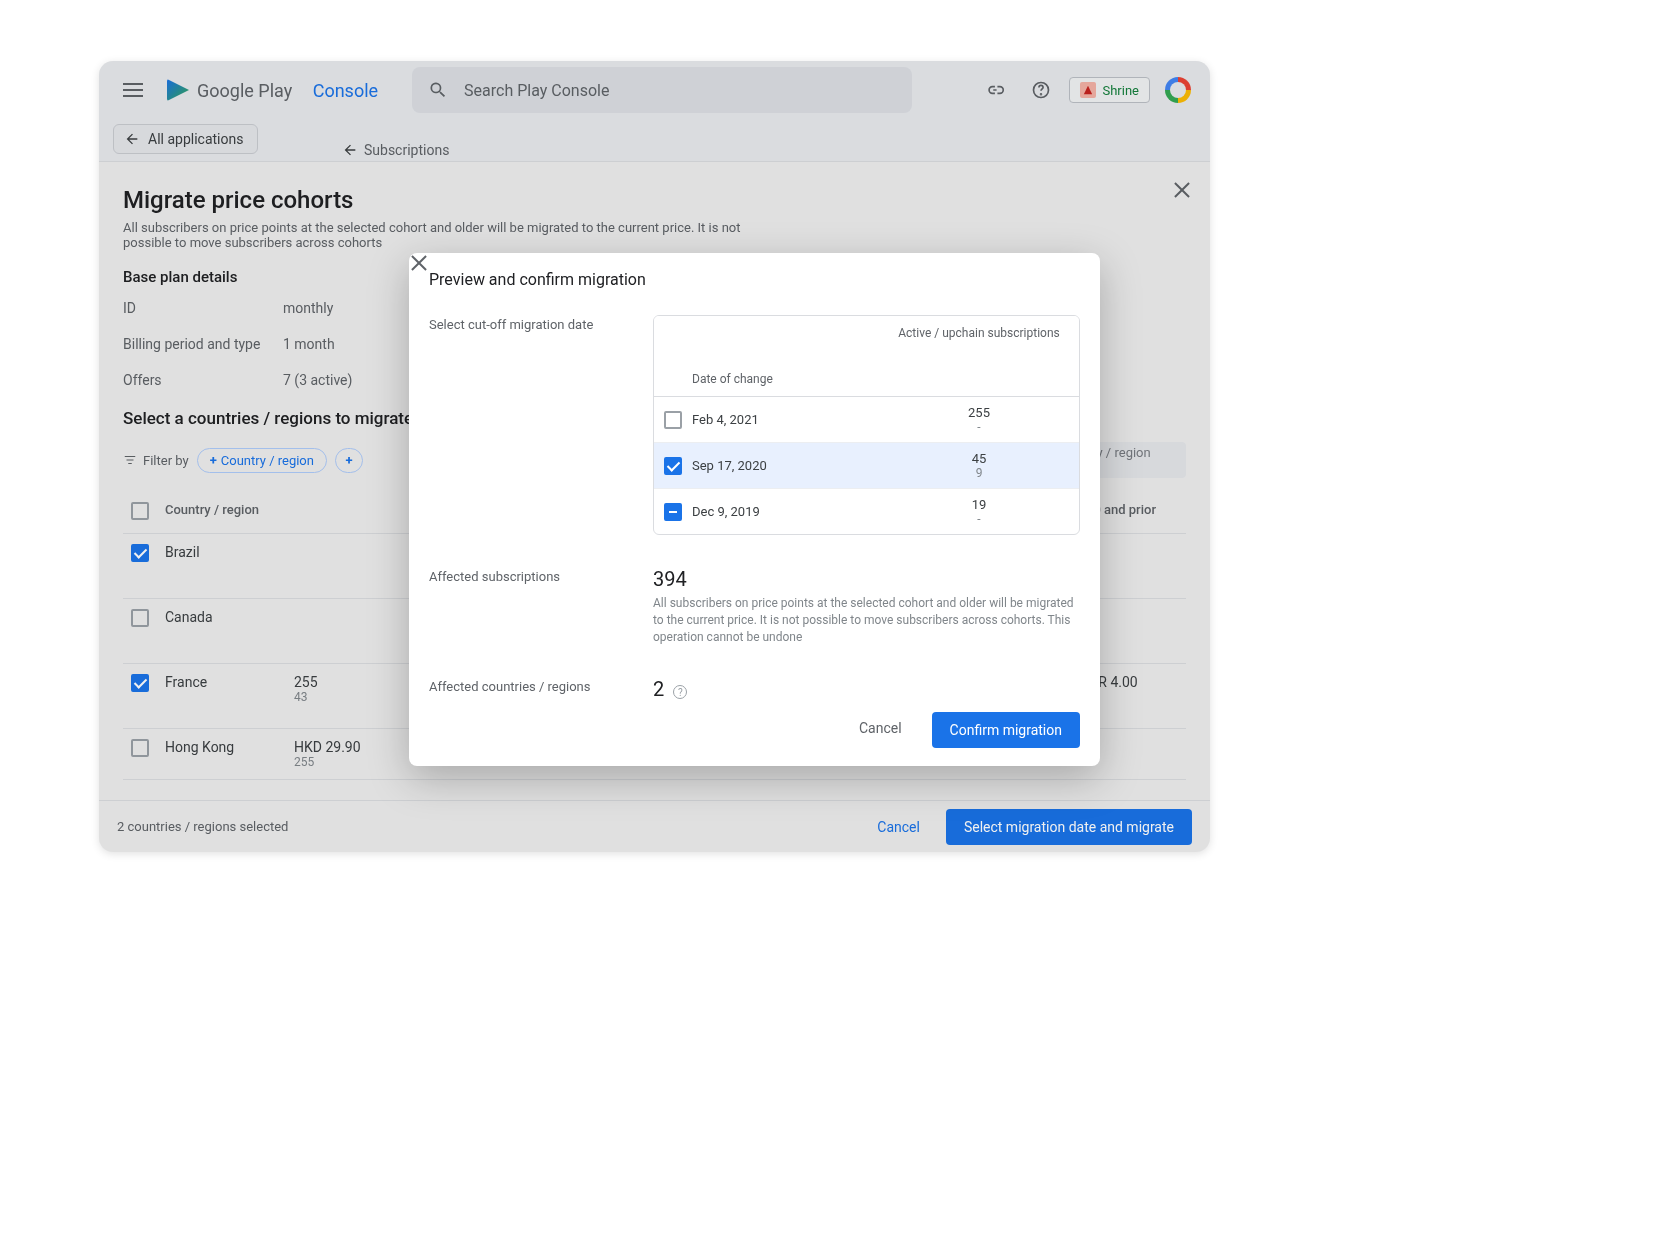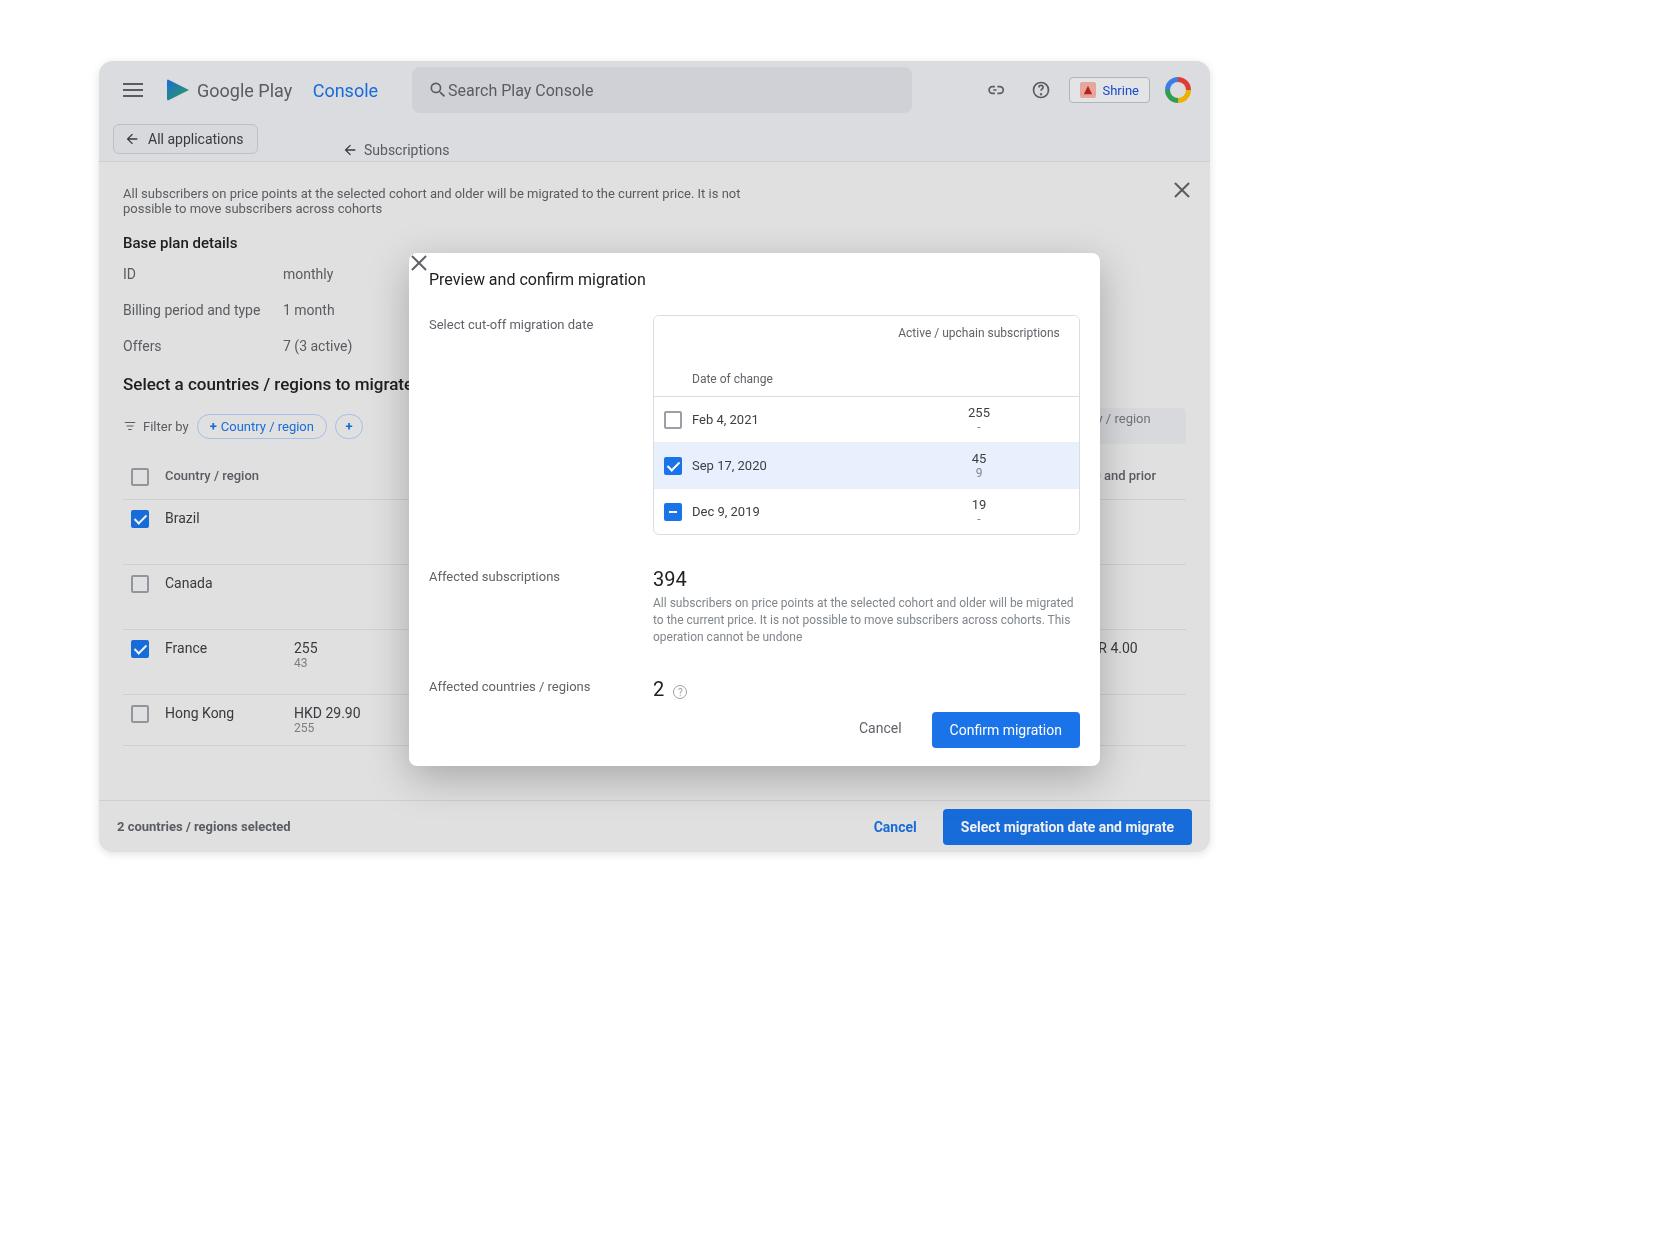--- a/index.html
+++ b/index.html
@@ -15,26 +15,26 @@
   .topbar { display:flex; align-items:center; height:58px; padding:0 14px; gap:14px; }
   .menu-btn { width:40px; height:40px; display:flex; align-items:center; justify-content:center; border-radius:50%; cursor:pointer;}
   .menu-icon, .arrow-back { width:20px; height:2px; background:#5f6368; position:relative; }
   .menu-icon::before, .menu-icon::after { content:""; position:absolute; left:0; width:20px; height:2px; background:#5f6368;}
   .menu-icon::before{top:-6px;} .menu-icon::after{top:6px;}
   .brand { display:flex; align-items:center; gap:8px; font-size:18px; color:#5f6368; }
   .play-triangle { width:22px; height:22px; background:linear-gradient(135deg,#1a73e8,#34a853); clip-path:polygon(0 0,100% 50%,0 100%); border-radius:2px;}
   .brand span.console{ color:#1a73e8;}
   .search {
     flex:0 0 500px; height:46px; margin-left:20px; background:#dcdfe4;
-    border-radius:8px; display:flex; align-items:center; padding:0 16px; color:#5f6368; font-size:16px;
+    border-radius:8px; display:flex; align-items:center; padding:0 16px; gap:16px; color:#5f6368; font-size:16px;
   }
   .search svg{width:20px;height:20px;fill:#5f6368;}
   .spacer{flex:1;}
   .top-icons{display:flex;align-items:center;gap:10px;}
-  .chip-app{border:1px solid #bcc0c6; border-radius:4px; padding:4px 10px; display:flex; align-items:center; gap:6px; font-size:13px; color:#1d4ed8; background:#f1f3f4;}
+  .chip-app{border:1px solid #bcc0c6; border-radius:4px; padding:4px 10px; display:flex; align-items:center; gap:6px; font-size:13px; color:#15803d; background:#f1f3f4;}
   .small-square{width:16px;height:16px;background:#f4b2a6;border-radius:2px;display:flex;align-items:center;justify-content:center;}
   .circle-icon{width:36px;height:36px;border-radius:50%;display:flex;align-items:center;justify-content:center;}
   .g-logo{width:26px;height:26px;border-radius:50%;background:conic-gradient(#ea4335 0 90deg,#fbbc05 90deg 180deg,#34a853 180deg 270deg,#4285f4 270deg 360deg); position:relative;}
   .g-logo::after{content:"";position:absolute;inset:5px;background:#e8eaed;border-radius:50%;}
 
   .subnav { display:flex; padding:0 14px; gap:14px; align-items:center; height:40px;}
   .back-pill{ border:1px solid #c9ccd1; border-radius:6px; padding:6px 14px 6px 10px; display:flex; align-items:center; gap:8px; font-size:14px; color:#3c4043; background:#e5e7ea; cursor:pointer;}
   .arrow-svg{width:16px;height:16px;fill:#3c4043;}
 
   .content-right { position:absolute; left:243px; top:73px; }
@@ -67,21 +67,21 @@
   .cb{width:18px;height:18px;border:2px solid #5f6368;border-radius:2px;display:inline-block;position:relative; cursor:pointer;}
   .cb.checked{background:#1a73e8;border-color:#1a73e8;}
   .cb.checked::after{content:"";position:absolute;left:4px;top:0px;width:5px;height:10px;border:solid white;border-width:0 2px 2px 0;transform:rotate(45deg);}
   .cb.indet{background:#1a73e8;border-color:#1a73e8;}
   .cb.indet::after{content:"";position:absolute;left:3px;top:6px;width:8px;height:2px;background:white;}
   .cb.empty{border-color:#9aa0a6;}
   .subcount{color:#80868b;font-size:12px;display:block;}
   .price-col{width:180px;}
   .cell-head-right{text-align:right !important; padding-right:30px !important;}
 
-  .bottombar{position:absolute;left:0;right:0;bottom:0;height:52px;border-top:1px solid #dadce0;display:flex;align-items:center;padding:0 18px;background:#efefef;font-weight:bold;}
+  .bottombar{position:absolute;left:0;right:0;bottom:0;height:52px;border-top:1px solid #dadce0;display:flex;align-items:center;padding:0 18px;background:#efefef;}
   .bottombar .status{font-size:13px;color:#5f6368;}
   .btn-flat{margin-left:auto;color:#1a73e8;font-size:14px;padding:8px 16px;cursor:pointer;}
   .btn-primary{background:#1a73e8;color:#fff;font-size:14px;padding:10px 18px;border-radius:4px;margin-left:10px;cursor:pointer;}
 
   
   .modal {
     position:absolute; left:310px; top:192px; width:691px; height:513px;
     background:#fff; border-radius:8px; box-shadow:0 12px 40px rgba(0,0,0,0.25);
     display:flex; flex-direction:column; z-index:20;
   }
@@ -170,20 +170,21 @@
       <svg class="arrow-svg" viewBox="0 0 24 24" fill="#5f6368">
           <path d="M20 11H7.83l5.59-5.59L12 4l-8 8 8 8 1.41-1.41L7.83 13H20z"></path>
         </svg>
       <span>Subscriptions</span>
     </div>
     <div style="font-size:28px;font-weight:400;color:#202124;margin-top:0px;">Platinum</div>
   </div>
 
   <div class="panel">
     <div class="close-x"></div>
+    <div class="panel-title">Migrate price cohorts</div>
     <div class="panel-sub">All subscribers on price points at the selected cohort and older will be migrated to the current price. It is not possible to move subscribers across cohorts</div>
 
     <div class="section-h">Base plan details</div>
     <div class="kv">
         <div class="k">ID</div>
         <div>monthly</div>
       </div>
     <div class="kv">
         <div class="k">Billing period and type</div>
         <div>1 month</div>

